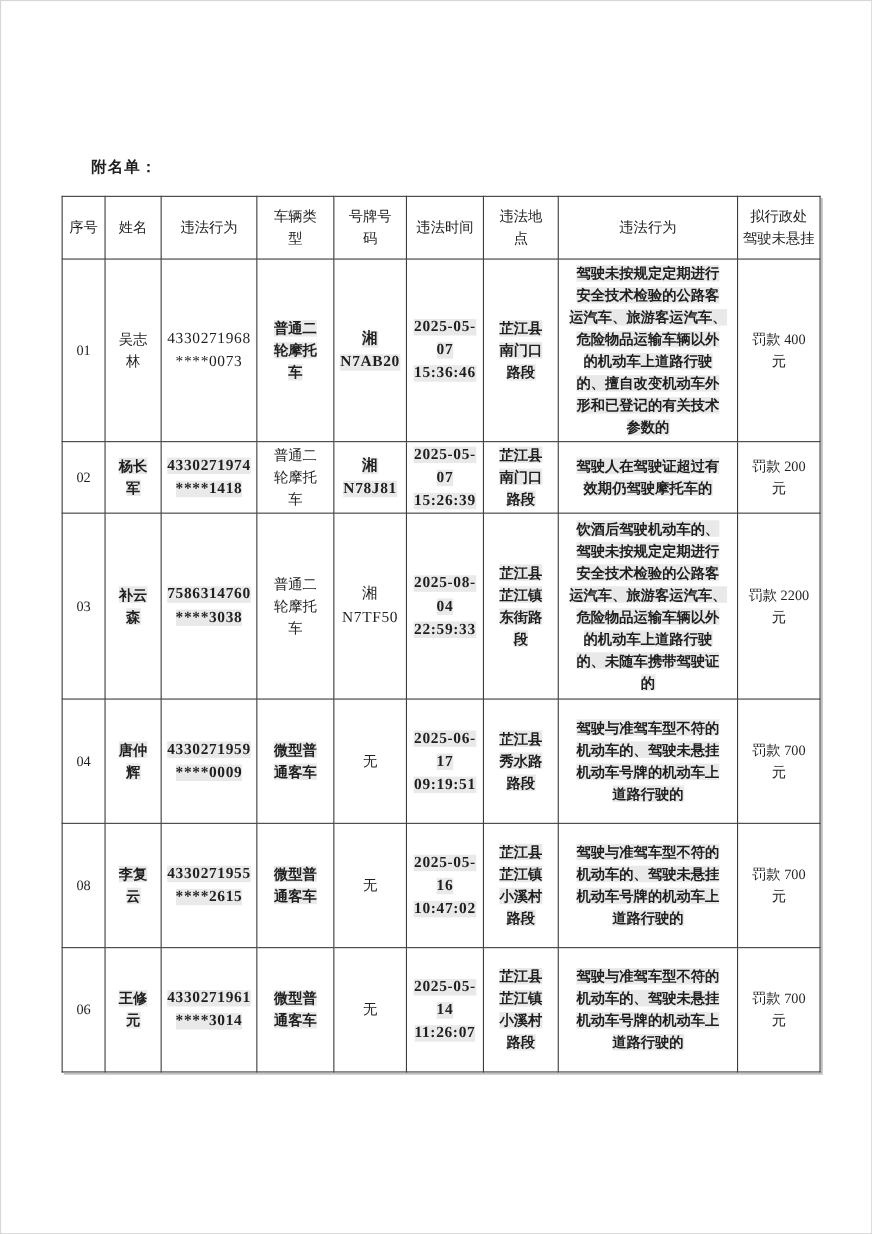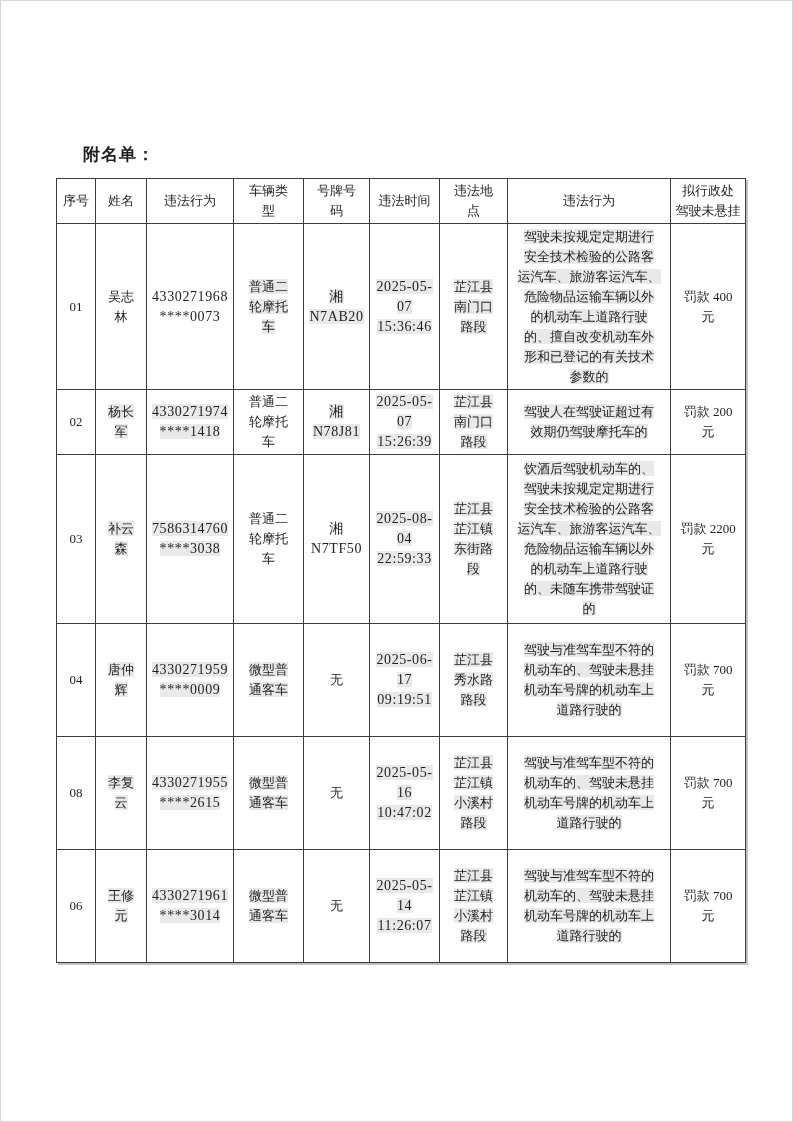--- a/index.html
+++ b/index.html
@@ -16,21 +16,21 @@
     overflow: hidden;
     box-sizing: border-box;
     border: 1px solid #d6d6d6;
     font-family: "Liberation Serif", "DejaVu Serif", serif;
     color: var(--text);
   }
   .title {
     position: absolute;
     left: 82px;
     top: 142px;
-    font-size: 17px;
+    font-size: 14px;
     font-weight: 600;
     letter-spacing: 1px;
   }
   table.names {
     position: absolute;
     left: 55px;
     top: 177px;
     border-collapse: collapse;
     table-layout: fixed;
     box-shadow: 2px 2px 0 rgba(140,140,140,0.55);
@@ -39,42 +39,42 @@
     border: 1px solid var(--border);
     padding: 0 2px;
     text-align: center;
     vertical-align: middle;
     font-weight: normal;
     font-size: 13px;
     line-height: 20px;
     overflow: hidden;
   }
   .c { white-space: pre-line; }
-  .hl { background: var(--highlight); }
+  .hl { background: var(--highlight); font-weight: bold; }
   .num { font-size: 14px; letter-spacing: 0.6px; }
 </style>
 </head>
 <body>
 
 <div class="title">附名单：</div>
 
 <table class="names">
   <colgroup>
     <col style="width:39px">
       <col style="width:51px">
       <col style="width:87px">
     <col style="width:70px">
       <col style="width:66px">
       <col style="width:70px">
     <col style="width:68px">
       <col style="width:163px">
       <col style="width:75px">
   </colgroup>
   <tbody>
-    <tr style="height:45px">
+    <tr style="height:57px">
       <th><span class="c">序号</span></th>
       <th><span class="c">姓名</span></th>
       <th><span class="c">违法行为</span></th>
       <th><span class="c">车辆类
 型</span></th>
       <th><span class="c">号牌号
 码</span></th>
       <th><span class="c">违法时间</span></th>
       <th><span class="c">违法地
 点</span></th>

